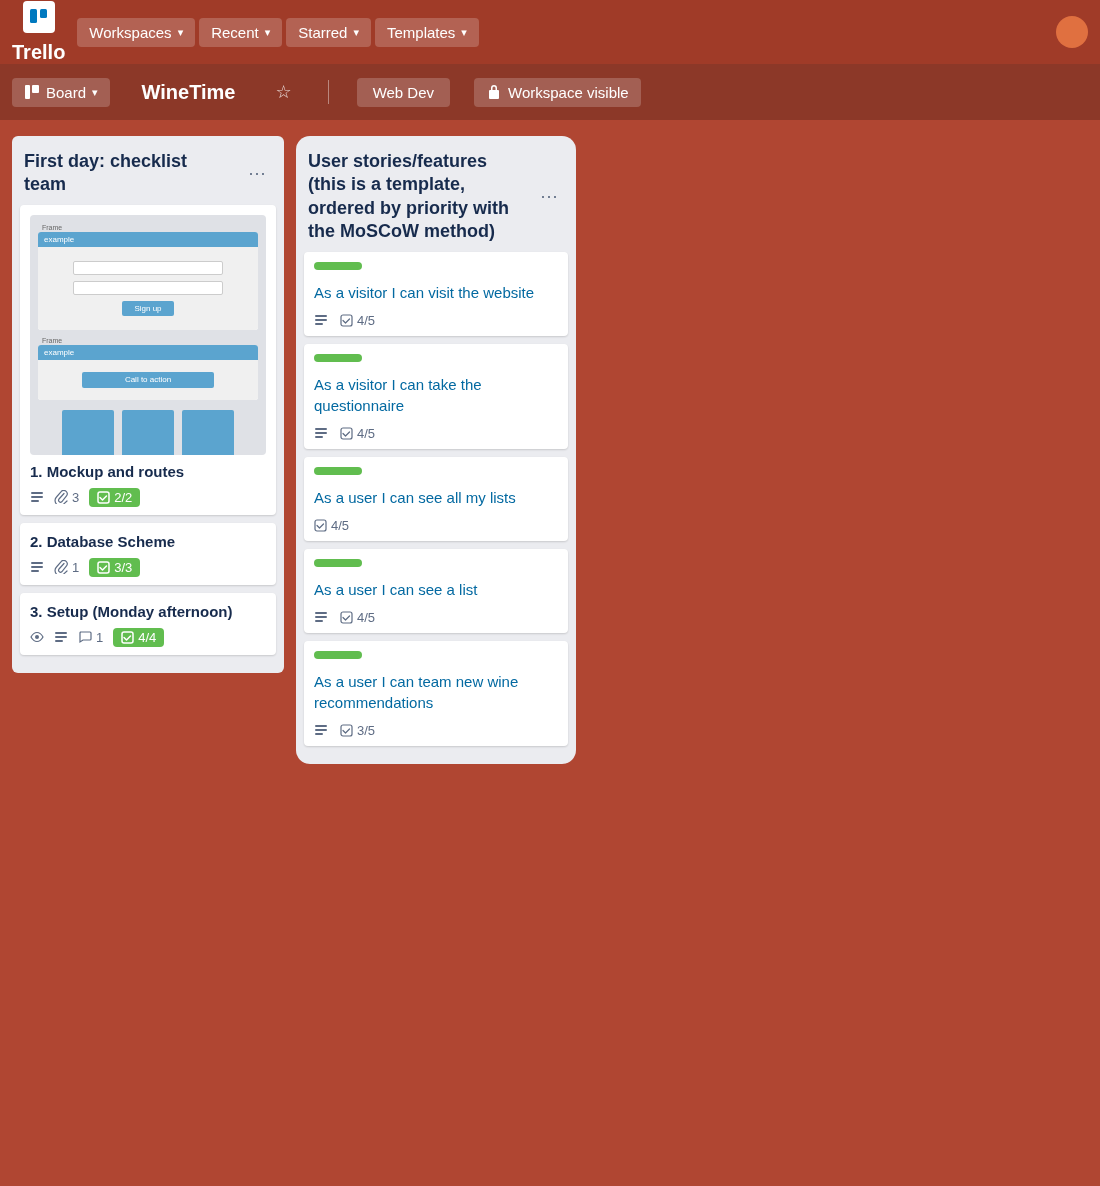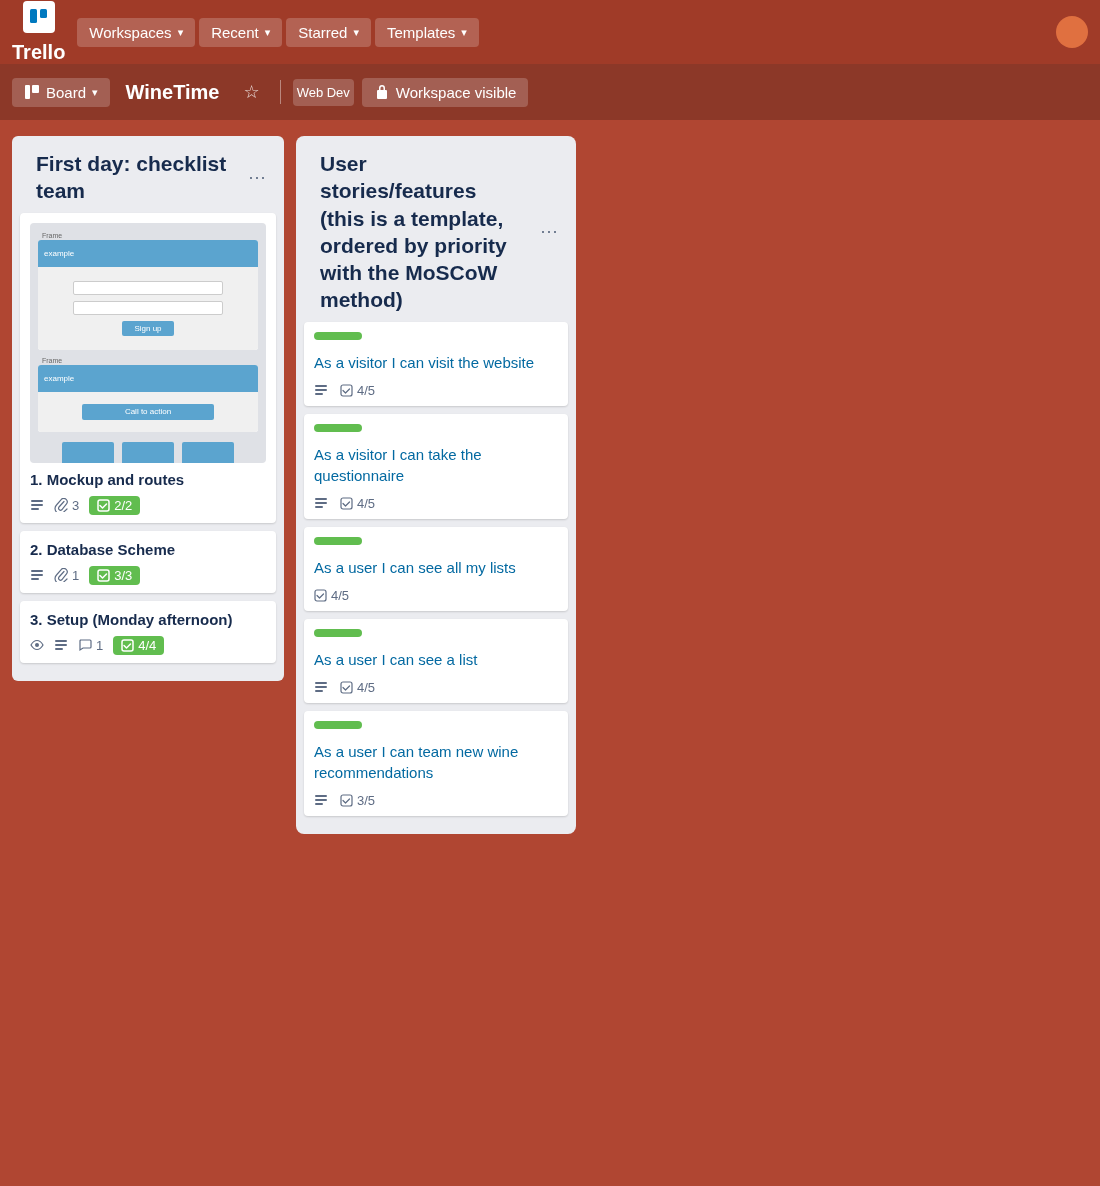--- a/index.html
+++ b/index.html
@@ -32,21 +32,21 @@
       color: white; font-size: 15px; font-weight: 500;
       padding: 6px 12px; cursor: pointer;
       display: flex; align-items: center; gap: 6px;
     }
     .chevron { font-size: 11px; }
 
     
     .board-nav {
       background: rgba(0,0,0,0.2);
       display: flex; align-items: center;
-      padding: 0 12px; height: 56px; gap: 8px;
+      padding: 0 12px; height: 56px; gap: 24px;
     }
     .board-type-btn {
       background: rgba(255,255,255,0.2);
       border: none; border-radius: 4px;
       color: white; font-size: 15px; font-weight: 500;
       padding: 6px 12px; cursor: pointer;
       display: flex; align-items: center; gap: 6px;
     }
     .board-title {
       color: white; font-size: 20px; font-weight: 700;
@@ -54,22 +54,22 @@
     }
     .star-btn {
       background: none; border: none;
       color: rgba(255,255,255,0.8); font-size: 18px; cursor: pointer;
       padding: 4px 8px;
     }
     .divider { width: 1px; height: 24px; background: rgba(255,255,255,0.4); margin: 0 4px; }
     .web-dev-btn {
       background: rgba(255,255,255,0.2);
       border: none; border-radius: 4px;
-      color: white; font-size: 13px; font-weight: 500;
-      padding: 6px 4px; cursor: pointer;
+      color: white; font-size: 15px; font-weight: 500;
+      padding: 6px 16px; cursor: pointer;
     }
     .workspace-visible-btn {
       background: rgba(255,255,255,0.2);
       border: none; border-radius: 4px;
       color: white; font-size: 15px; font-weight: 500;
       padding: 6px 12px; cursor: pointer;
       display: flex; align-items: center; gap: 6px;
     }
     .avatar {
       width: 32px; height: 32px; border-radius: 50%;
@@ -87,34 +87,34 @@
     .column {
       background: #ebecf0;
       border-radius: 6px;
       width: 272px;
       min-width: 272px;
       padding: 10px 8px;
       display: flex; flex-direction: column; gap: 0;
     }
     .column-right {
       background: #ebecf0;
-      border-radius: 8px;
+      border-radius: 14px;
       width: 280px;
       min-width: 280px;
       padding: 10px 8px;
       display: flex; flex-direction: column; gap: 0;
     }
 
     .column-header {
       display: flex; justify-content: space-between; align-items: center;
       padding: 4px 4px 8px 4px;
     }
     .column-title {
-      font-size: 21px; font-weight: 700; color: #172b4d;
-      line-height: 1.3; flex: 1; padding-right: 8px; margin-left: 12px;
+      font-size: 18px; font-weight: 700; color: #172b4d;
+      line-height: 1.3; flex: 1; padding-right: 8px;
     }
     .column-menu-btn {
       background: none; border: none; cursor: pointer;
       color: #5e6c84; font-size: 18px; padding: 2px 6px;
       border-radius: 4px;
     }
 
     
     .card {
       background: white;
@@ -183,21 +183,21 @@
 
     
     .wf-frame {
       background: white;
       border-radius: 3px;
       overflow: hidden;
       width: 100%;
     }
     .wf-header {
       background: #5ba4cf;
-      padding: 9px 6px;
+      padding: 3px 6px;
       font-size: 8px;
       color: #333;
     }
     .wf-body {
       background: #f0f0f0;
       padding: 8px 12px;
       display: flex; flex-direction: column; gap: 6px;
       align-items: center;
     }
     .wf-input {

